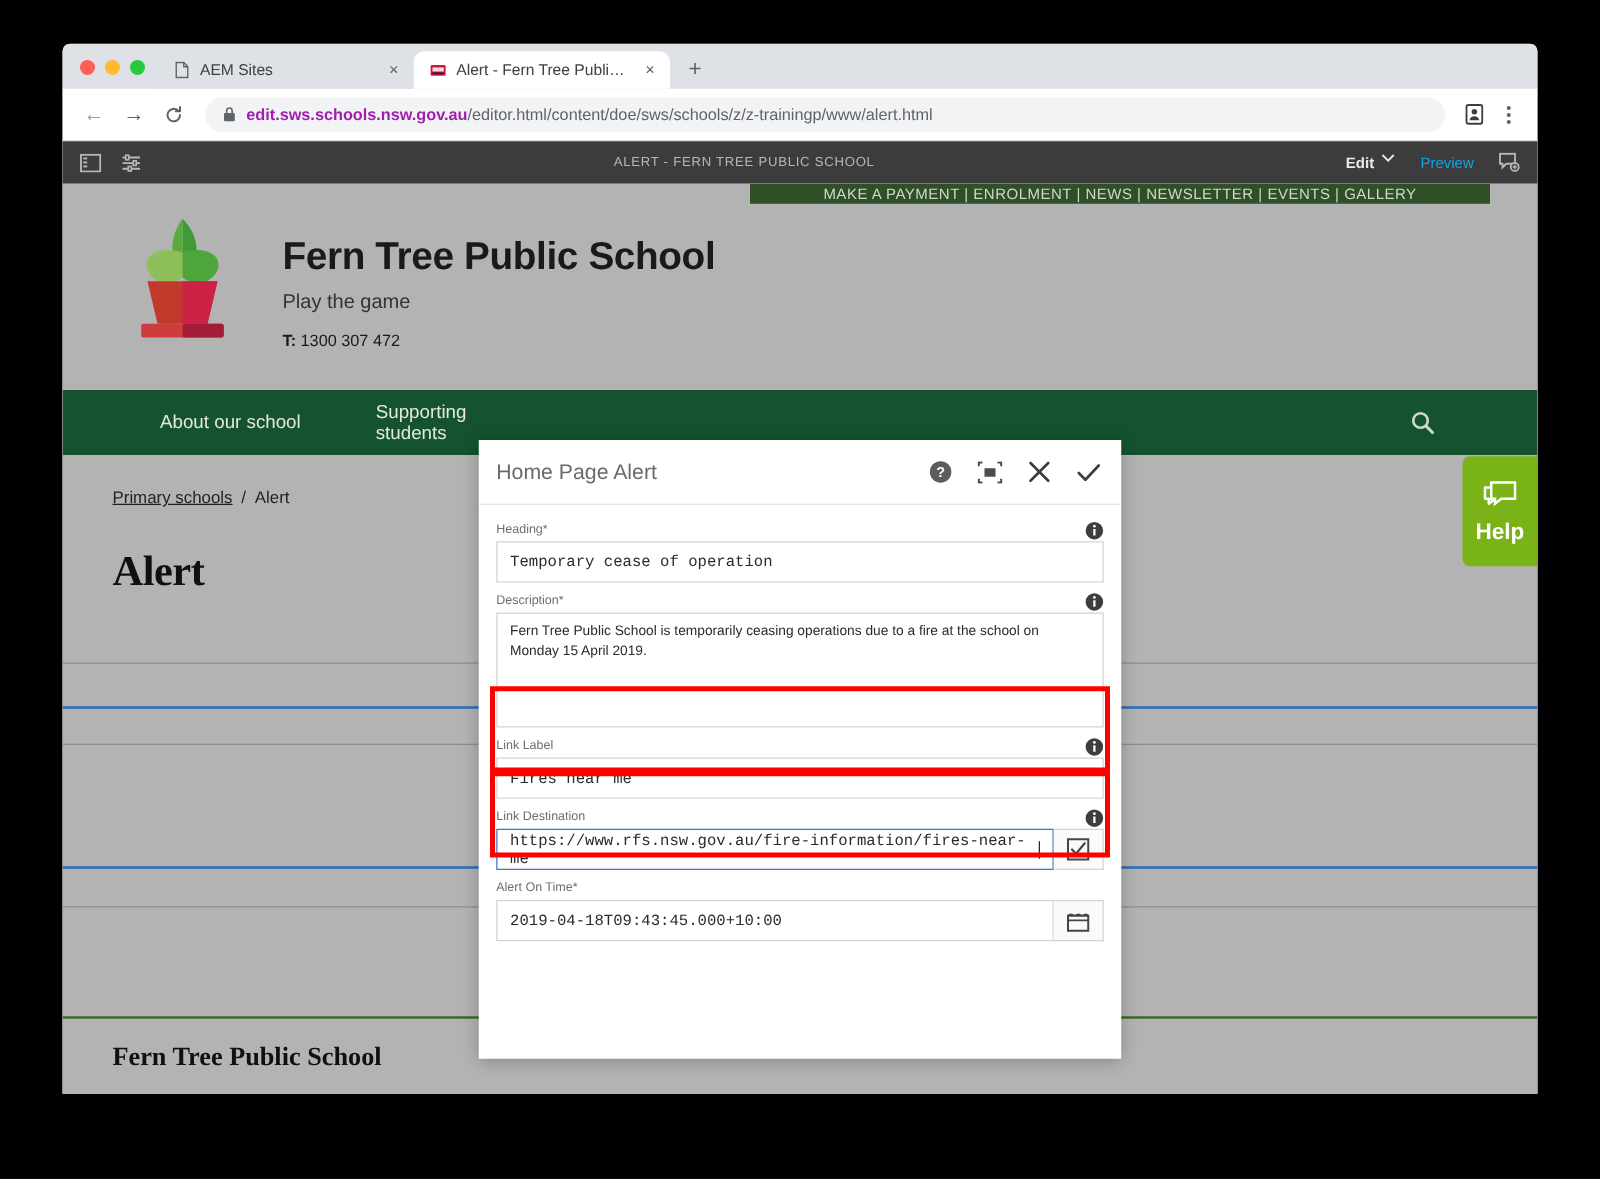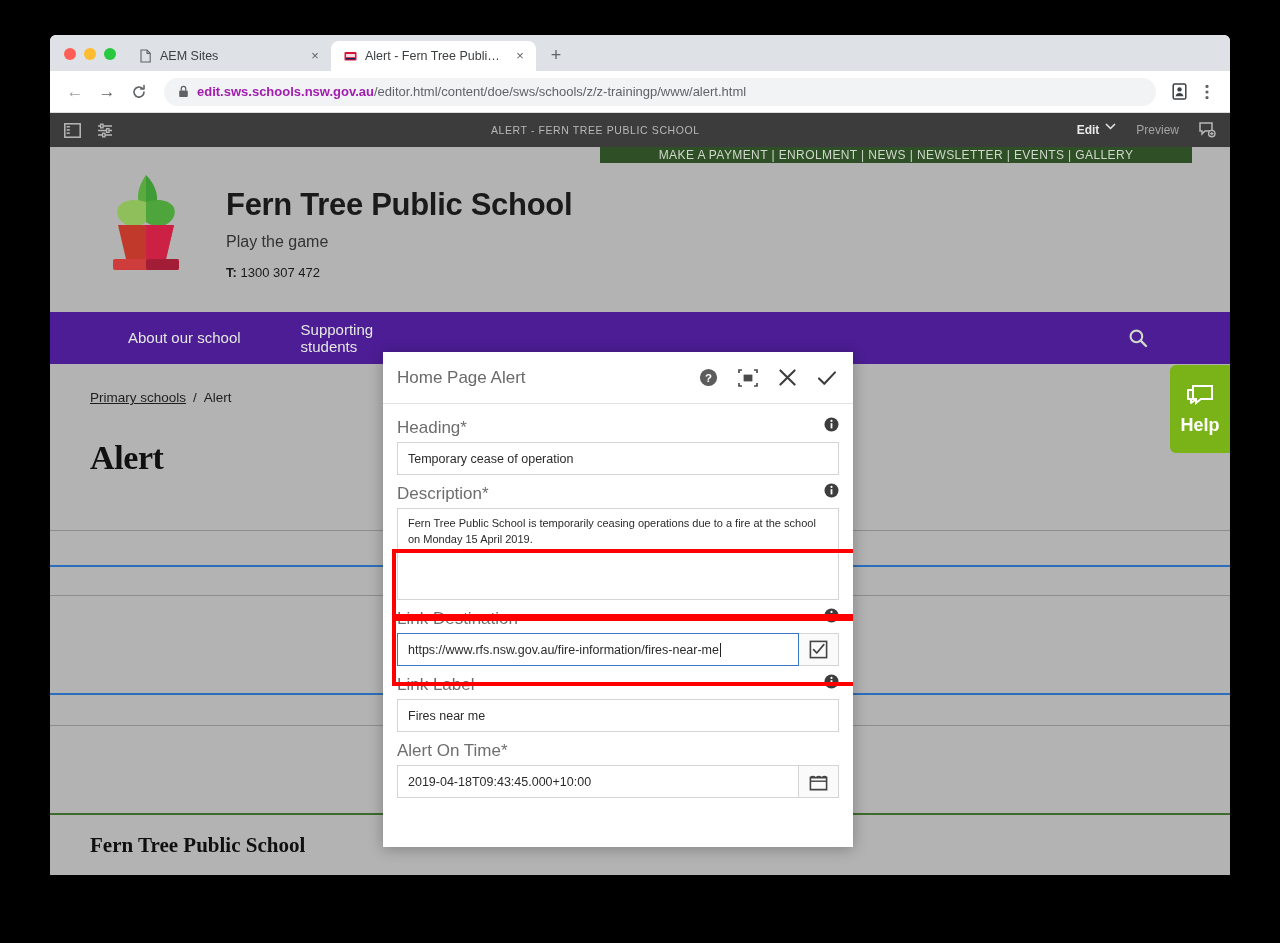--- a/index.html
+++ b/index.html
@@ -68,21 +68,21 @@
   
   .aembar{
     height:34px; background:#3c3c3c;
     display:flex; align-items:center; padding:0 14px;
     color:#c8c8c8;
   }
   .aembar .left{ display:flex; align-items:center; gap:16px; }
   .aembar .center{ flex:1; text-align:center; font-size:10.5px; letter-spacing:.6px; color:#b8b8b8; }
   .aembar .right{ display:flex; align-items:center; gap:20px; font-size:12px; }
   .aembar .right .edit{ color:#e9e9e9; font-weight:700; display:flex; align-items:flex-start; gap:6px;}
-  .aembar .right .preview{ color:#a3a3a3; }
+  .aembar .right .preview{ color:#0ea5e9; }
 
   
   .viewport{ position:relative; height:728px; background:#b3b3b3; overflow:hidden; }
 
   
   .utilstrip{
     position:absolute; right:38px; top:0; width:592px; height:16px;
     background:#2f4f26; color:#cfd8cb;
     font-size:12px; letter-spacing:.4px;
     display:flex; align-items:flex-end; justify-content:center;
@@ -93,21 +93,21 @@
   .schoolhdr{ position:relative; height:165px; padding:22px 0 0 46px; display:flex; gap:30px; }
   .logo{ width:100px; height:120px; position:relative; flex:0 0 100px; }
   .schoolmeta{ padding-top:18px; }
   .schoolname{ font-size:31px; font-weight:700; color:#1a1a1a; letter-spacing:-.3px; }
   .tagline{ font-size:16px; color:#333; margin-top:10px; }
   .phone{ font-size:13px; color:#1a1a1a; margin-top:14px; }
   .phone b{ font-weight:700; }
 
   
   .mainnav{
-    height:52px; background:#4c1d95; display:flex; align-items:center;
+    height:52px; background:#14532d; display:flex; align-items:center;
     padding:0 17px 0 78px; color:#e4e8e2; font-size:15px; position:relative;
   }
   .mainnav .navitem{ margin-right:60px; line-height:1.15; }
   .mainnav .searchicon{ position:absolute; right:82px; top:50%; transform:translateY(-50%); }
 
   
   .crumbwrap{ padding:26px 0 0 40px; font-size:13.5px; color:#1f1f1f; }
   .crumbwrap a{ color:#1f1f1f; text-decoration:underline; }
   .crumbwrap .sep{ margin:0 7px; }
   .pagetitle{
@@ -136,41 +136,41 @@
     width:60px; height:88px; background:#7ab317;
     border-radius:6px 0 0 6px;
     display:flex; flex-direction:column; align-items:center; justify-content:center;
     gap:6px; color:#fff;
   }
   .helptab .hlabel{ font-size:18px; font-weight:700; }
 
   
   .dialog{
     position:absolute; left:333px; top:205px;
-    width:470px; height:495px;
+    width:514px; height:495px;
     background:#fff;
     box-shadow:0 2px 14px rgba(0,0,0,.28);
     overflow:hidden;
   }
   .dlg-head{
     height:52px; display:flex; align-items:center;
     padding:0 16px 0 14px; border-bottom:1px solid #e4e4e4;
   }
   .dlg-title{ flex:1; font-size:17px; color:#6a6a6a; font-weight:400; }
   .dlg-actions{ display:flex; align-items:center; gap:20px; color:#4b4b4b; }
   .dlg-body{ padding:14px 14px 0 14px; }
 
   .field{ margin-bottom:9px; position:relative; }
-  .flabel{ font-size:17px; color:#6e6e6e; margin-bottom:4px; display:block; }
+  .flabel{ font-size:10px; color:#6e6e6e; margin-bottom:4px; display:block; }
   .finfo{ position:absolute; right:0; top:-1px; }
   .fctl{ display:flex; }
   .finput{
     flex:1; height:33px; border:1px solid #d4d4d4; background:#fff;
     padding:0 10px; font-size:12.5px; color:#2b2b2b;
-    font-family:Liberation Sans, sans-serif;
+    font-family:Liberation Mono, monospace;
     display:flex; align-items:center;
   }
   .finput.focused{ border:1px solid #3b77c7; }
   .ftextarea{
     flex:1; min-height:92px; border:1px solid #d4d4d4; background:#fff;
     padding:7px 10px; font-size:11px; color:#2b2b2b; line-height:1.42;
   }
   .fbtn{
     width:40px; height:33px; border:1px solid #d4d4d4; border-left:none;
     background:#fafafa; display:flex; align-items:center; justify-content:center;
@@ -414,20 +414,34 @@
           <span class="flabel">Description*</span>
           <span class="finfo">
             <svg width="15" height="15" viewBox="0 0 15 15">
               <circle cx="7.5" cy="7.5" r="7" fill="#3d3d3d"></circle>
               <rect x="6.6" y="6.2" width="1.8" height="5.2" fill="#fff"></rect>
               <circle cx="7.5" cy="3.9" r="1.1" fill="#fff"></circle>
             </svg>
           </span>
           <div class="fctl">
             <div class="ftextarea">Fern Tree Public School is temporarily ceasing operations due to a fire at the school on Monday 15 April 2019.</div>
+          </div>
+        </div>
+
+        <div class="field">
+          <span class="flabel">Link Label</span>
+          <span class="finfo">
+            <svg width="15" height="15" viewBox="0 0 15 15">
+              <circle cx="7.5" cy="7.5" r="7" fill="#3d3d3d"></circle>
+              <rect x="6.6" y="6.2" width="1.8" height="5.2" fill="#fff"></rect>
+              <circle cx="7.5" cy="3.9" r="1.1" fill="#fff"></circle>
+            </svg>
+          </span>
+          <div class="fctl">
+            <div class="finput">Fires near me</div>
           </div>
         </div>
 
         <div class="field">
           <span class="flabel">Link Destination</span>
           <span class="finfo">
             <svg width="15" height="15" viewBox="0 0 15 15">
               <circle cx="7.5" cy="7.5" r="7" fill="#3d3d3d"></circle>
               <rect x="6.6" y="6.2" width="1.8" height="5.2" fill="#fff"></rect>
               <circle cx="7.5" cy="3.9" r="1.1" fill="#fff"></circle>
@@ -441,34 +455,20 @@
             <div class="fbtn">
               <svg width="19" height="19" viewBox="0 0 19 19">
                 <rect x="1.4" y="1.4" width="16.2" height="16.2" fill="none" stroke="#454545" stroke-width="1.6"></rect>
                 <path d="M4.6 9.6l3.2 3.4 7-8.4" fill="none" stroke="#454545" stroke-width="1.7" stroke-linecap="round" stroke-linejoin="round"></path>
               </svg>
             </div>
           </div>
         </div>
 
         <div class="field">
-          <span class="flabel">Link Label</span>
-          <span class="finfo">
-            <svg width="15" height="15" viewBox="0 0 15 15">
-              <circle cx="7.5" cy="7.5" r="7" fill="#3d3d3d"></circle>
-              <rect x="6.6" y="6.2" width="1.8" height="5.2" fill="#fff"></rect>
-              <circle cx="7.5" cy="3.9" r="1.1" fill="#fff"></circle>
-            </svg>
-          </span>
-          <div class="fctl">
-            <div class="finput">Fires near me</div>
-          </div>
-        </div>
-
-        <div class="field">
           <span class="flabel">Alert On Time*</span>
           <div class="fctl">
             <div class="finput">2019-04-18T09:43:45.000+10:00</div>
             <div class="fbtn">
               <svg width="19" height="18" viewBox="0 0 19 18">
                 <path d="M1.4 4.6h16.2v12H1.4z" fill="none" stroke="#454545" stroke-width="1.6"></path>
                 <path d="M1.4 4.6c1.6-1.4 3.2-1.4 4.6 0M7.4 4.6c1.6-1.4 3.2-1.4 4.6 0M13.2 4.6c1.6-1.4 3.2-1.4 4.4 0" fill="none" stroke="#454545" stroke-width="1.5"></path>
                 <path d="M1.4 8.2h16.2" stroke="#454545" stroke-width="1.4"></path>
               </svg>
             </div>

